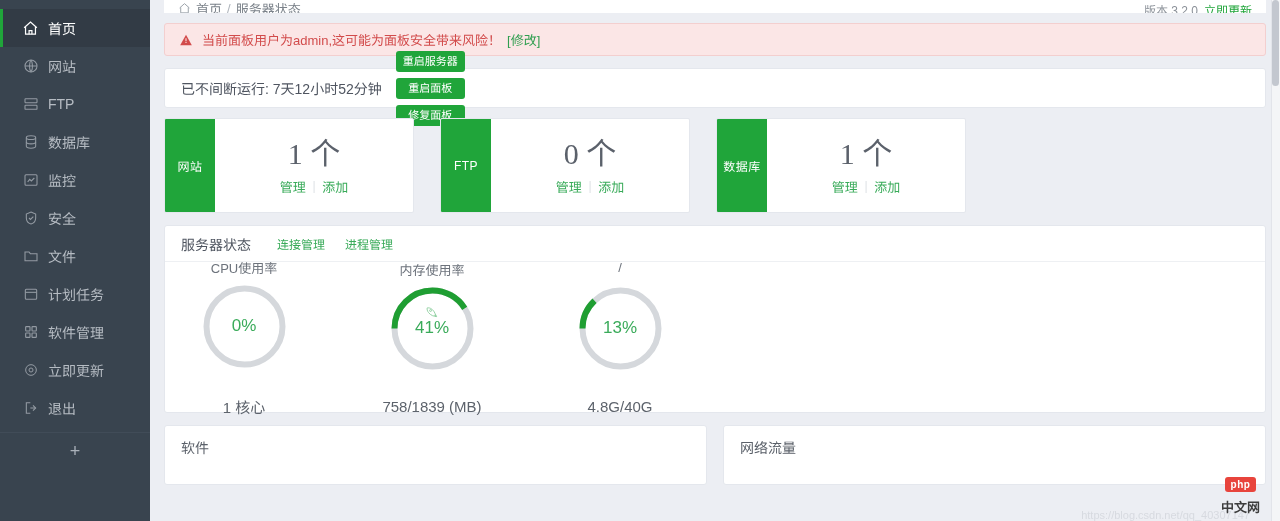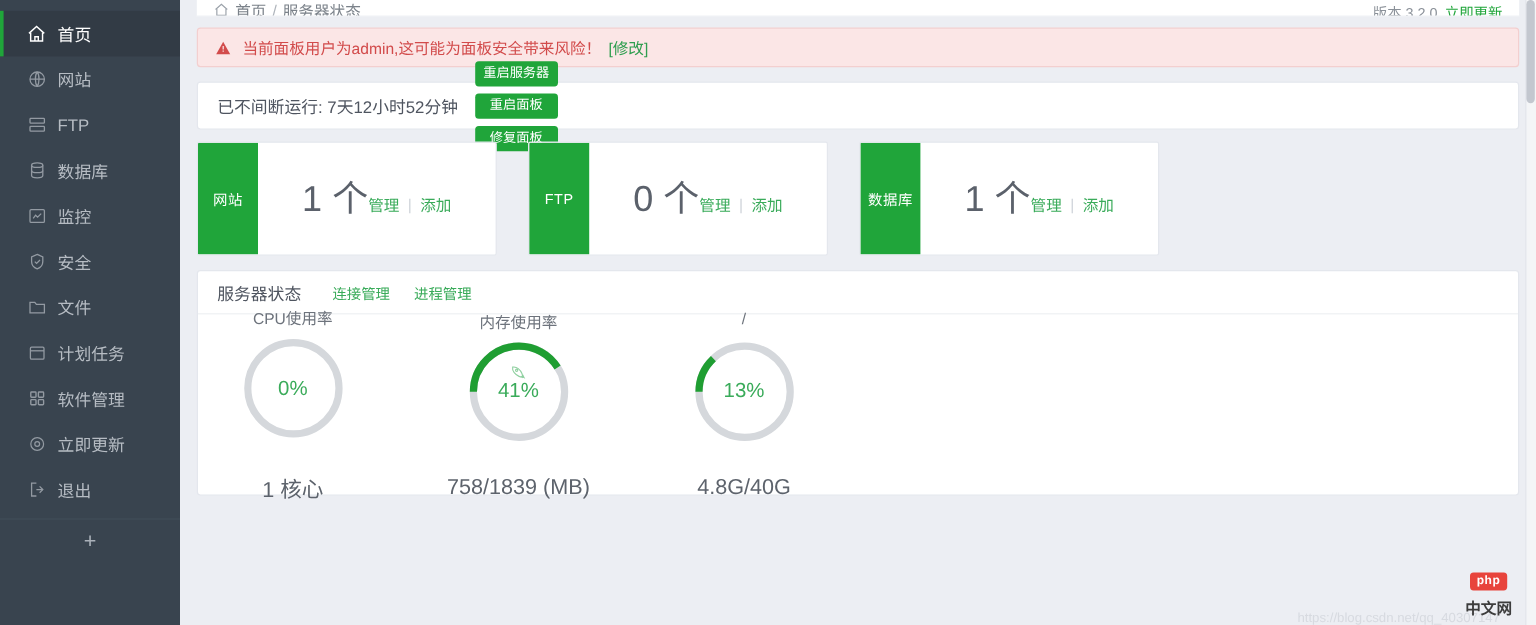--- a/index.html
+++ b/index.html
@@ -144,23 +144,24 @@
     display:flex; overflow:hidden;
   }
   .card-tab {
     width:50px; flex:0 0 50px;
     background:#20a53a; color:#fff;
     display:flex; align-items:center; justify-content:center;
     font-size:12px; letter-spacing:.5px;
   }
   .card-body {
     flex:1 1 auto;
-    display:flex; 
+    display:flex; flex-direction:column;
     align-items:center; justify-content:center;
     padding-top:3px;
+    font-family:Liberation Serif, serif;
   }
   .card-count { font-size:30px; color:#5b616b; font-weight:300; line-height:1.05; }
   .card-links { margin-top:7px; font-size:13px; color:#3aab5a; display:flex; align-items:center; gap:7px; }
   .card-links span { cursor:pointer; }
   .card-links .div { color:#cfd4da; cursor:default; }
 
   
   .status-panel { margin-top:12px; }
   .status-head {
     height:36px; display:flex; align-items:center;
@@ -180,21 +181,21 @@
   .gauge-ring svg { display:block; transform:rotate(-90deg); }
   .gauge-val {
     position:absolute; left:0; right:0; top:0; bottom:0;
     display:flex; align-items:center; justify-content:center;
     font-size:17px; color:#3aab5a;
   }
   .gauge-rocket {
     position:absolute; left:0; right:0; top:19px;
     display:flex; justify-content:center; color:#8fd0a0;
   }
-  .gauge-sub { margin-top:27px; font-size:18px; color:#5d636c; white-space:nowrap; }
+  .gauge-sub { margin-top:27px; font-size:15px; color:#5d636c; white-space:nowrap; }
 
   
   .bottom { margin-top:12px; display:flex; gap:16px; }
   .bpanel { flex:1 1 0; height:60px; }
   .bpanel-head {
     height:42px; display:flex; align-items:center;
     padding:0 16px; font-size:14px; color:#5a6069;
   }
 
   
@@ -472,20 +473,28 @@
               <circle class="arc" cx="42.5" cy="42.5" r="38" fill="none" stroke="#1f9e32" stroke-width="6" stroke-linecap="butt" stroke-dasharray="31.038935417467155 238.76104167282426" transform="rotate(-90 42.5 42.5)"></circle>
             </svg>
             <div class="gauge-val">13%</div>
           </div>
           <div class="gauge-sub">4.8G/40G</div>
         </div>
 
       </div>
     </div>
 
+    <div class="bottom">
+      <div class="panel bpanel">
+        <div class="bpanel-head">软件</div>
+      </div>
+      <div class="panel bpanel">
+        <div class="bpanel-head">网络流量</div>
+      </div>
+    </div>
 
     <div class="scroll-gutter">
       <div class="scroll-thumb"></div>
     </div>
   </section>
 
   <div class="wm-url">https://blog.csdn.net/qq_40307147</div>
   <div class="wm">
     <span class="wm-php">php</span>
     <span class="wm-txt">中文网</span>

